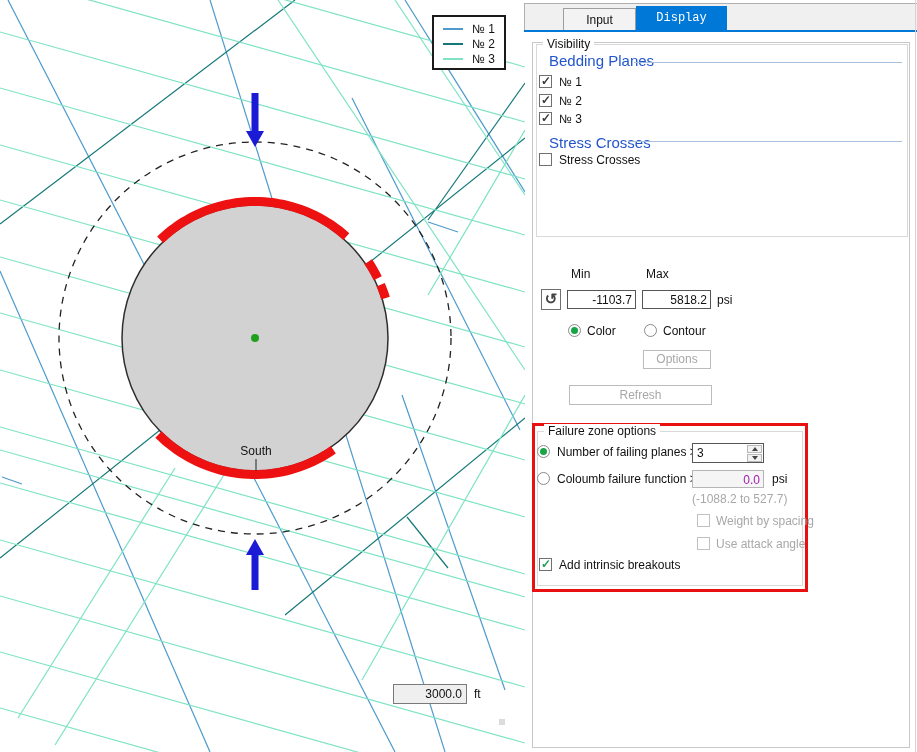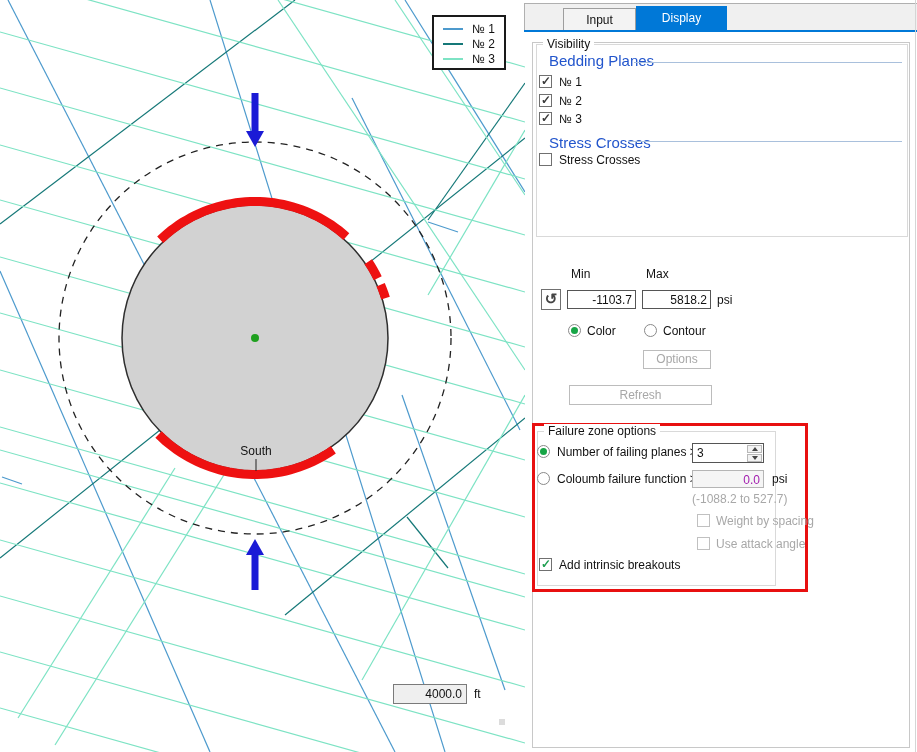--- a/index.html
+++ b/index.html
@@ -112,28 +112,28 @@
     <div class="lrow">
       <span class="lswatch" style="background: rgb(21, 120, 120);"></span>
       <span class="llabel">№ 2</span>
     </div>
     <div class="lrow">
       <span class="lswatch" style="background: rgb(125, 227, 196);"></span>
       <span class="llabel">№ 3</span>
     </div>
   </div>
 
-  <div class="scale-box" style="left:393px;top:684px;width:74px;height:20px;">4000.0</div>
+  <div class="scale-box" style="left:393px;top:684px;width:74px;height:20px;">3000.0</div>
   <span class="lbl" style="left:474px;top:688px;">ft</span>
   <div class="artifact" style="left:499px;top:719px;width:6px;height:6px;"></div>
 
   <div class="tabstrip" style="left:524px;top:3px;width:392px;height:27px;"></div>
   <div class="tabline" style="left:524px;top:30px;width:393px;height:2px;"></div>
   <div class="tab inactive" style="left:535px;top:8px;width:73px;height:22px;line-height:22px;">Input</div>
-  <div class="tab active" style="left:608px;top:6px;width:91px;height:24px;line-height:24px;">Display</div>
+  <div class="tab active" style="left:608px;top:6px;width:91px;height:24px;line-height:24px;font-family:Liberation Mono, monospace;">Display</div>
 
   <div class="panel-border" style="left:532px;top:42px;width:378px;height:706px;"></div>
   <div class="winedge" style="left:915px;top:0;width:1px;height:752px;"></div>
 
   <div class="group" style="left:536px;top:44px;width:372px;height:193px;">
     <span class="glabel">Visibility</span>
   </div>
   <span class="bhead" style="left:549px;top:52px;">Bedding Planes</span>
   <div class="rule" style="left:634px;top:62px;width:268px;"></div>
 
@@ -160,21 +160,21 @@
 
   <span class="rb on" style="left:568px;top:324px;"></span>
   <span class="lbl" style="left:587px;top:325px;">Color</span>
   <span class="rb" style="left:644px;top:324px;"></span>
   <span class="lbl" style="left:663px;top:325px;">Contour</span>
 
   <div class="btn" style="left:643px;top:350px;width:68px;height:19px;line-height:17px;">Options</div>
   <div class="btn" style="left:569px;top:385px;width:143px;height:20px;line-height:18px;">Refresh</div>
 
   <div class="redbox" style="left:532px;top:423px;width:276px;height:169px;"></div>
-  <div class="group" style="left:537px;top:431px;width:239px;height:155px;">
+  <div class="group" style="left:537px;top:431px;width:266px;height:155px;">
     <span class="glabel">Failure zone options</span>
   </div>
 
   <span class="rb on" style="left:537px;top:445px;"></span>
   <span class="lbl" style="left:557px;top:446px;">Number of failing planes &gt;=</span>
   <div class="spinfield" style="left:692px;top:443px;width:72px;height:20px;">
     <span class="spinval">3</span>
     <span class="spin up"></span>
     <span class="spin down"></span>
   </div>

